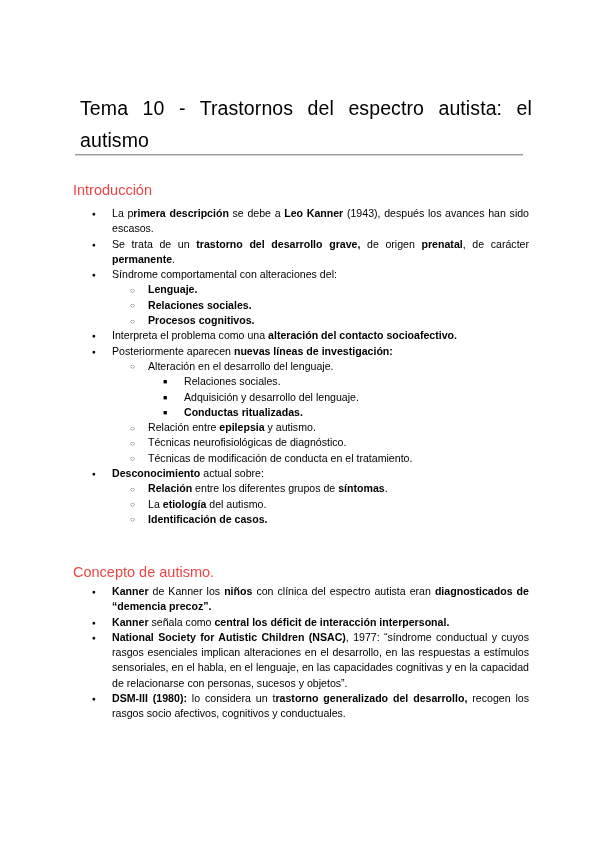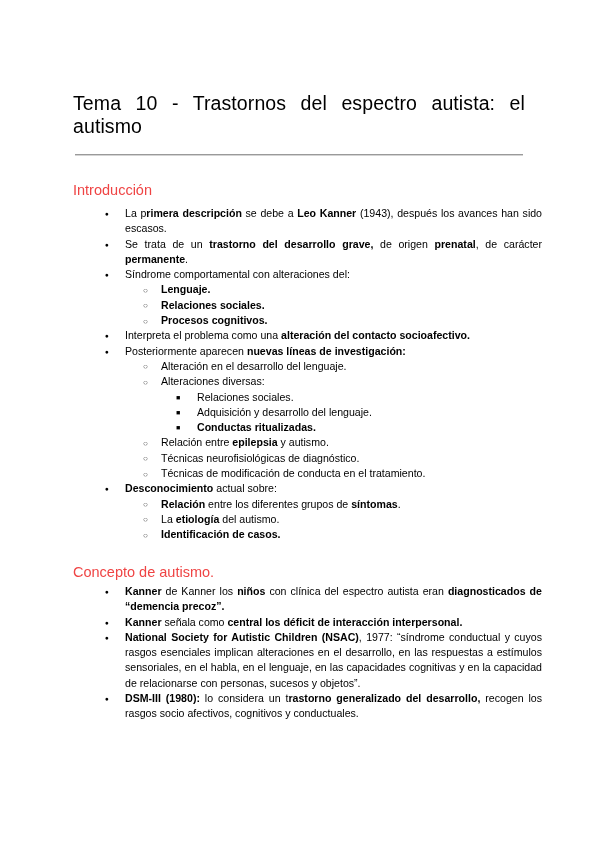--- a/index.html
+++ b/index.html
@@ -17,24 +17,24 @@
     }
     .page {
       position: absolute;
       left: 73px;
       top: 0;
       width: 452px;
     }
     .doc-title {
       position: absolute;
       top: 92px;
-      left: 0;
+      left: 7px;
       width: 452px;
       font-size: 19.5px;
-      line-height: 23px;
+      line-height: 32px;
       text-align: justify;
       text-align-last: left;
       margin: 0;
       font-weight: normal;
       letter-spacing: 0.1px;
     }
     .title-line1 {
       display: block;
       text-align: justify;
       text-align-last: justify;
@@ -57,21 +57,21 @@
       font-size: 14.5px;
       line-height: 18px;
       font-weight: normal;
       color: #ef4444;
       margin: 0;
     }
     .sec1 { top: 181px; }
     .sec2 { top: 563px; text-align: center; }
     ul.list {
       position: absolute;
-      left: 17px;
+      left: 4px;
       width: 452px;
       margin: 0;
       padding: 0;
       list-style: none;
       font-size: 10.6px;
       line-height: 15.3px;
     }
     .list1 { top: 206px; }
     .list2 { top: 584px; }
     li.item {
@@ -142,24 +142,20 @@
         <span class="text"><span>Interpreta el problema como una </span><b>alteración del contacto socioafectivo.</b></span>
       </li>
       <li class="item l1">
         <span class="bullet bullet-disc"></span>
         <span class="text"><span>Posteriormente aparecen </span><b>nuevas líneas de investigación:</b></span>
       </li>
       <li class="item l2">
         <span class="bullet bullet-circle"></span>
         <span class="text"><span>Alteración en el desarrollo del lenguaje.</span></span>
       </li>
-      <li class="item l2">
-        <span class="bullet bullet-circle"></span>
-        <span class="text"><span>Alteraciones diversas:</span></span>
-      </li>
       <li class="item l3">
         <span class="bullet bullet-square"></span>
         <span class="text"><span>Relaciones sociales.</span></span>
       </li>
       <li class="item l3">
         <span class="bullet bullet-square"></span>
         <span class="text"><span>Adquisición y desarrollo del lenguaje.</span></span>
       </li>
       <li class="item l3">
         <span class="bullet bullet-square"></span>

